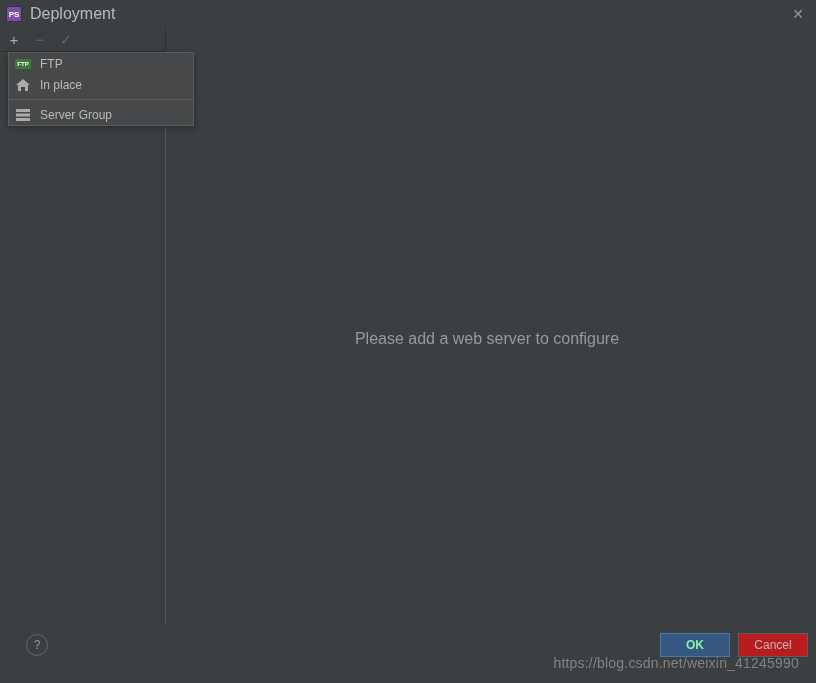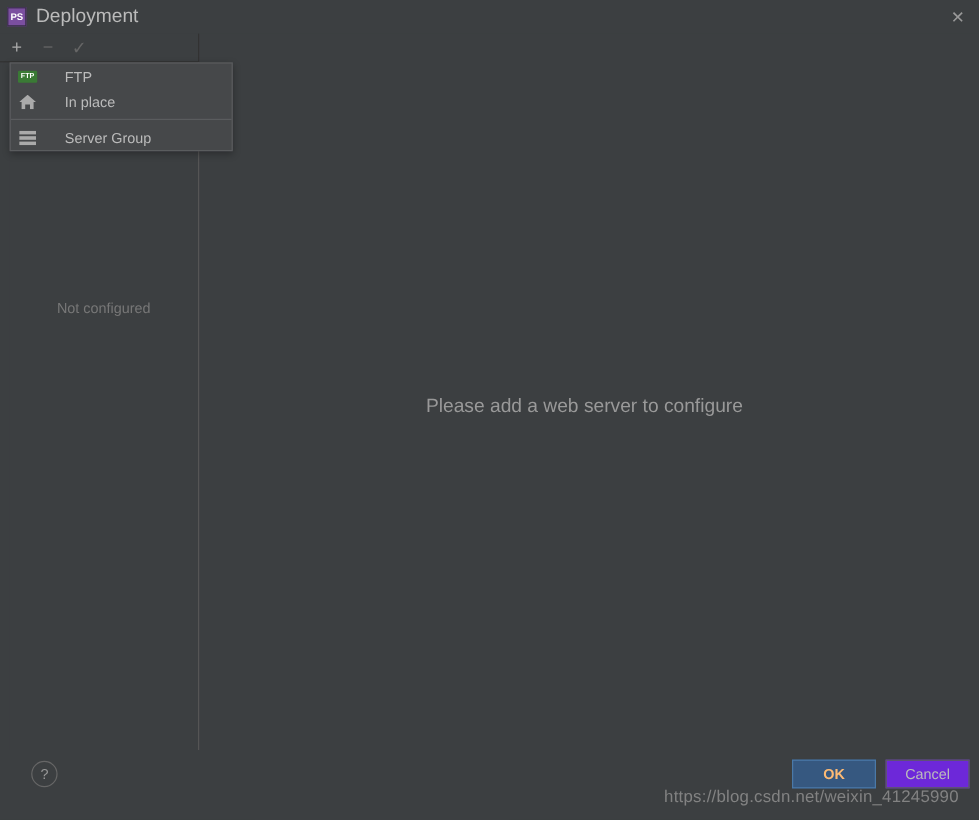--- a/index.html
+++ b/index.html
@@ -85,21 +85,21 @@
     background: #46484a;
     border: 1px solid #5a5c5e;
     z-index: 10;
     box-shadow: 0 2px 6px rgba(0,0,0,0.3);
   }
   .menu-item {
     height: 21px;
     display: flex;
     align-items: center;
     padding: 4px 6px;
-    gap: 23px;
+    gap: 9px;
     font-size: 12px;
     color: #bbbbbb;
     cursor: pointer;
   }
   .menu-item.selected {
     background: #2f65ca;
     color: #fff;
   }
   .menu-sep {
     height: 1px;
@@ -155,33 +155,33 @@
     font-size: 12px;
     margin-left: 18px;
     cursor: pointer;
   }
   .footer .spacer { flex: 1; }
   .btn {
     height: 24px;
     min-width: 70px;
     padding: 0 12px;
     border: 1px solid #5a5c5e;
-    background: #6d28d9;
+    background: #b91c1c;
     color: #bbb;
     font-size: 12px;
     margin-left: 8px;
     cursor: pointer;
     display: flex;
     align-items: center;
     justify-content: center;
   }
   .btn.primary {
     background: #365880;
     border-color: #4a79a8;
-    color: #fdba74;
+    color: #86efac;
     font-weight: bold;
   }
   .watermark {
     position: absolute;
     right: 17px;
     bottom: 12px;
     font-size: 14px;
     color: #8a8a8a;
     opacity: 0.9;
     letter-spacing: 0.2px;
@@ -199,21 +199,20 @@
 
 <div class="toolbar">
   <div class="tbtn">+</div>
   <div class="tbtn disabled">−</div>
   <div class="tbtn disabled">✓</div>
 </div>
 
 <div class="content">
   <div class="sidebar">
     <div style="height:138px;"></div>
-    <div class="sidebar-empty">Not configured</div>
   </div>
   <div class="main">
     <span>Please add a web server to configure</span>
   </div>
 </div>
 
 <div class="menu">
   <div class="menu-item">
     <span class="menu-icon">
         <span class="ftp-icon">FTP</span>

